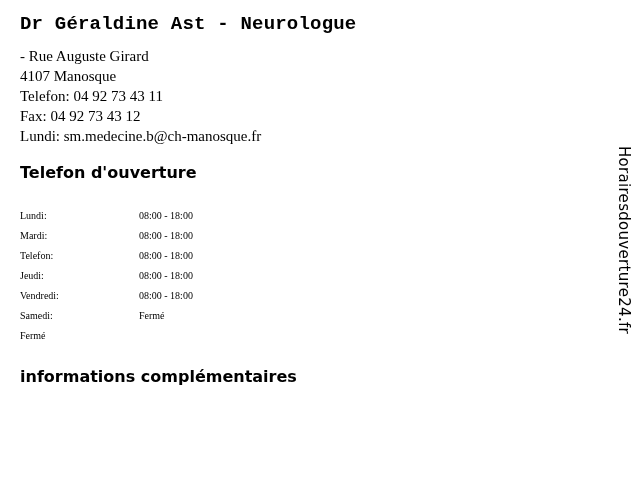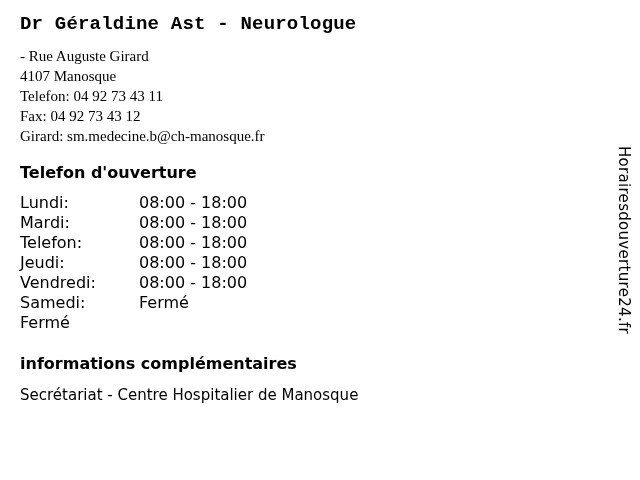--- a/index.html
+++ b/index.html
@@ -37,22 +37,23 @@
   }
   .contact-line { white-space: nowrap; font-family: Liberation Serif, serif; }
   .section-heading {
     font-size: 16px;
     font-weight: bold;
     line-height: 20px;
     margin: 0;
   }
   .hours-section { margin-top: 17px; }
   .hours-table {
-    margin-top: 10px;
-    font-size: 16px;
+    margin-top: 23px;
+    font-size: 10px;
+    font-family: Liberation Serif, serif;
   }
   .hours-row {
     display: flex;
     line-height: 20px;
   }
   .hours-day {
     width: 119px;
     flex: 0 0 119px;
   }
   .hours-time { flex: 1; }
@@ -80,21 +81,21 @@
 
 <div class="content">
 
   <h1 class="page-title">Dr Géraldine Ast - Neurologue</h1>
 
   <div class="contact-block">
     <div class="contact-line">- Rue Auguste Girard</div>
     <div class="contact-line">4107 Manosque</div>
     <div class="contact-line">Telefon: 04 92 73 43 11</div>
     <div class="contact-line">Fax: 04 92 73 43 12</div>
-    <div class="contact-line">Girard: sm.medecine.b@ch-manosque.fr</div>
+    <div class="contact-line">Lundi: sm.medecine.b@ch-manosque.fr</div>
   </div>
 
   <div class="hours-section">
     <h2 class="section-heading">Telefon d'ouverture</h2>
 
     <div class="hours-table">
       <div class="hours-row">
         <span class="hours-day">Lundi:</span>
         <span class="hours-time">08:00 - 18:00</span>
       </div>
@@ -119,18 +120,17 @@
         <span class="hours-time">Fermé</span>
       </div>
       <div class="hours-row">
         <span class="hours-time">Fermé</span>
       </div>
     </div>
   </div>
 
   <div class="info-section">
     <h2 class="section-heading">informations complémentaires</h2>
-    <div class="info-text">Secrétariat - Centre Hospitalier de Manosque</div>
   </div>
 
 </div>
 
 <div class="watermark">Horairesdouverture24.fr</div>
 
 </body></html>

